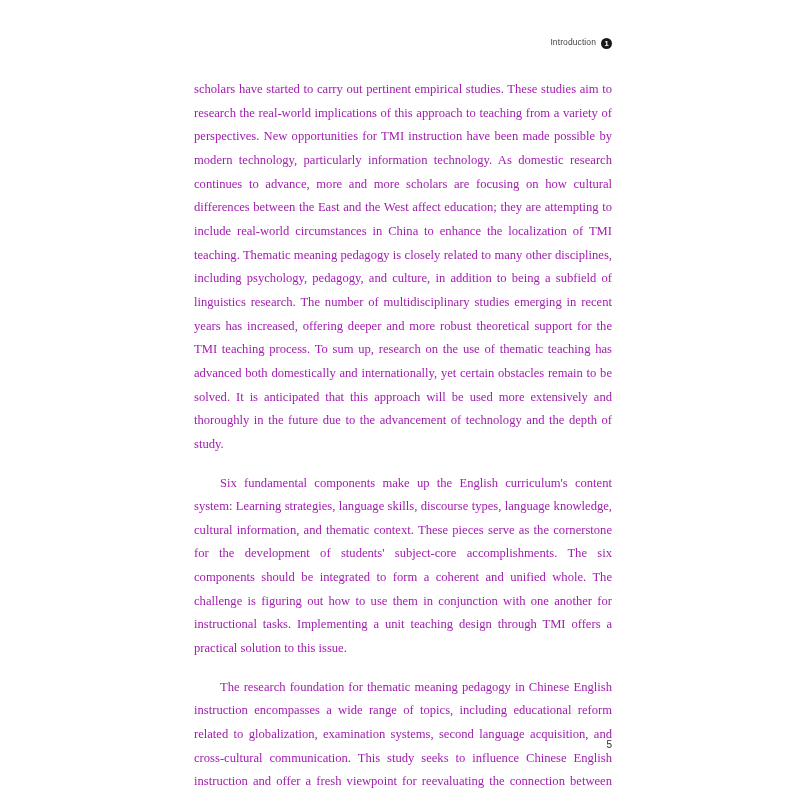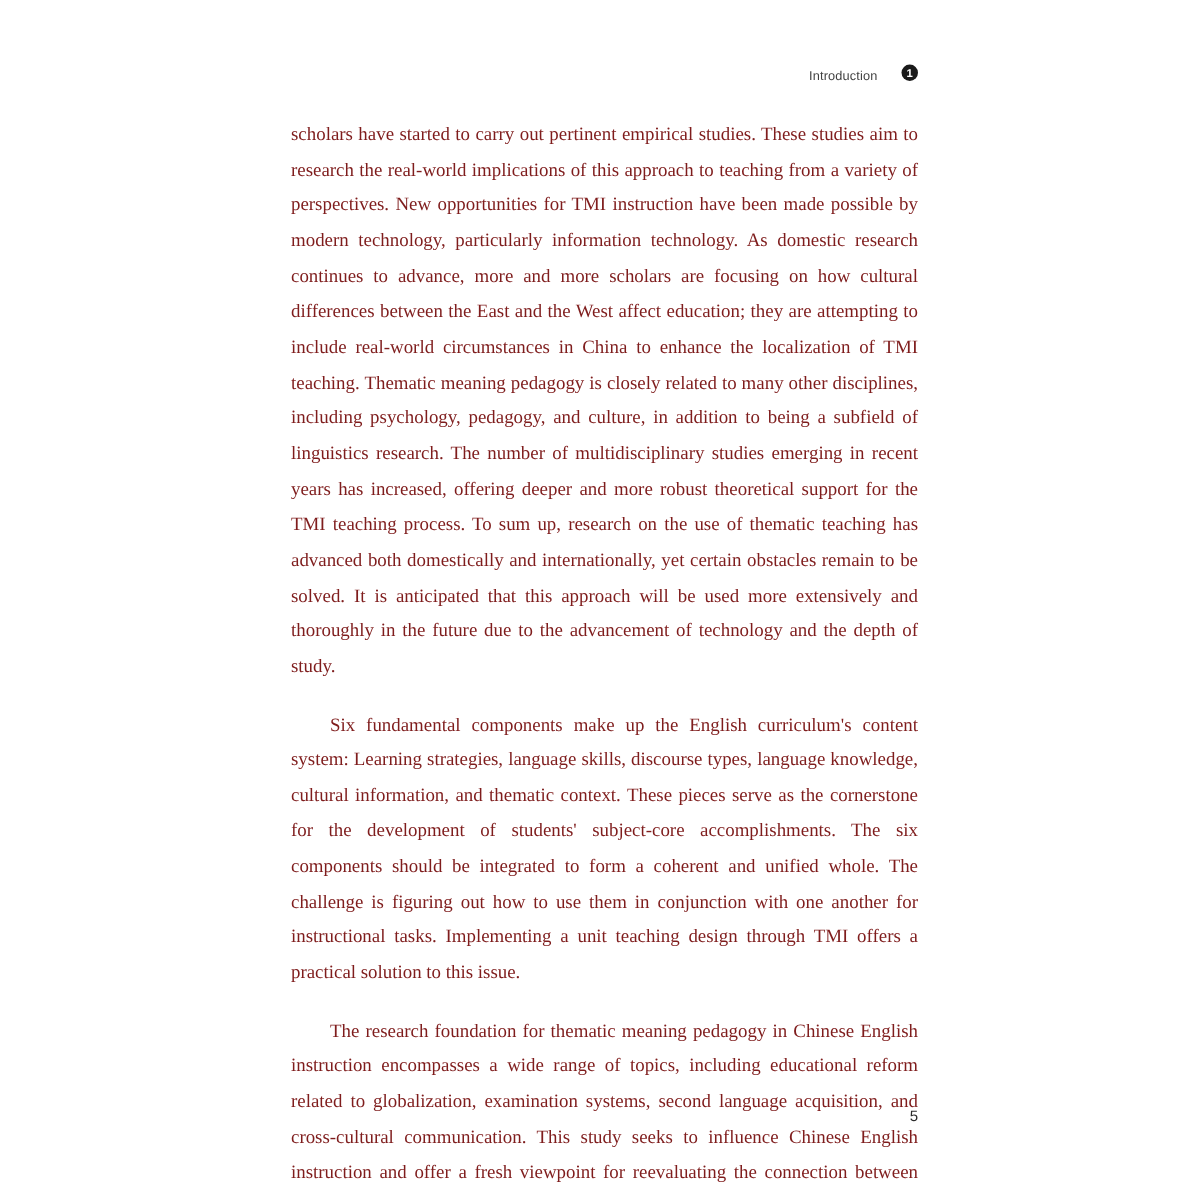--- a/index.html
+++ b/index.html
@@ -25,22 +25,22 @@
 
   
   .running-head {
     position: absolute;
     top: 38px;
     left: 194px;
     width: 418px;
     height: 16px;
     display: flex;
     justify-content: flex-end;
-    align-items: flex-end;
-    gap: 16px;
+    align-items: flex-start;
+    gap: 5px;
   }
   .running-head-title {
     font-family: "Liberation Sans", sans-serif;
     font-size: 8.5px;
     letter-spacing: 0.1px;
     color: #3f3f3f;
     line-height: 1;
   }
   .chapter-badge {
     display: inline-flex;
@@ -67,21 +67,21 @@
     width: 418px;
   }
 
   p.body-para {
     margin: 0;
     font-family: "Liberation Serif", serif;
     font-size: 12.6px;
     line-height: 23.65px;
     text-align: justify;
     text-justify: inter-word;
-    color: #7f1d1d;
+    color: #a21caf;
     hyphens: none;
   }
   p.body-para.indent {
     text-indent: 26px;
   }
   p.body-para + p.body-para {
     margin-top: 15px;
   }
 
   

